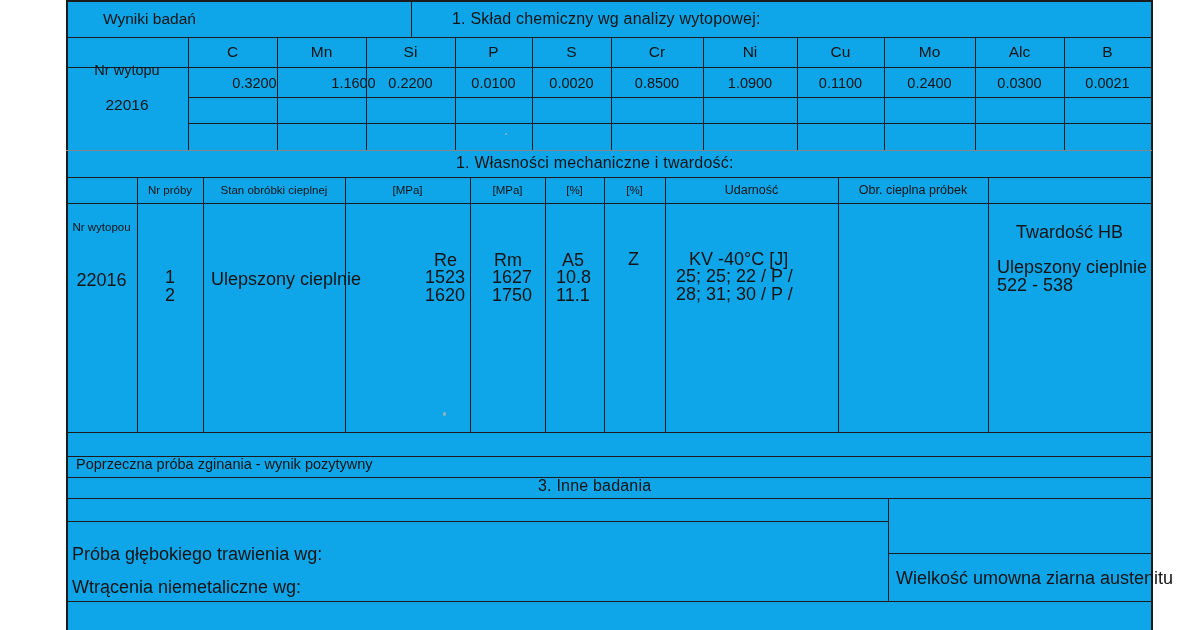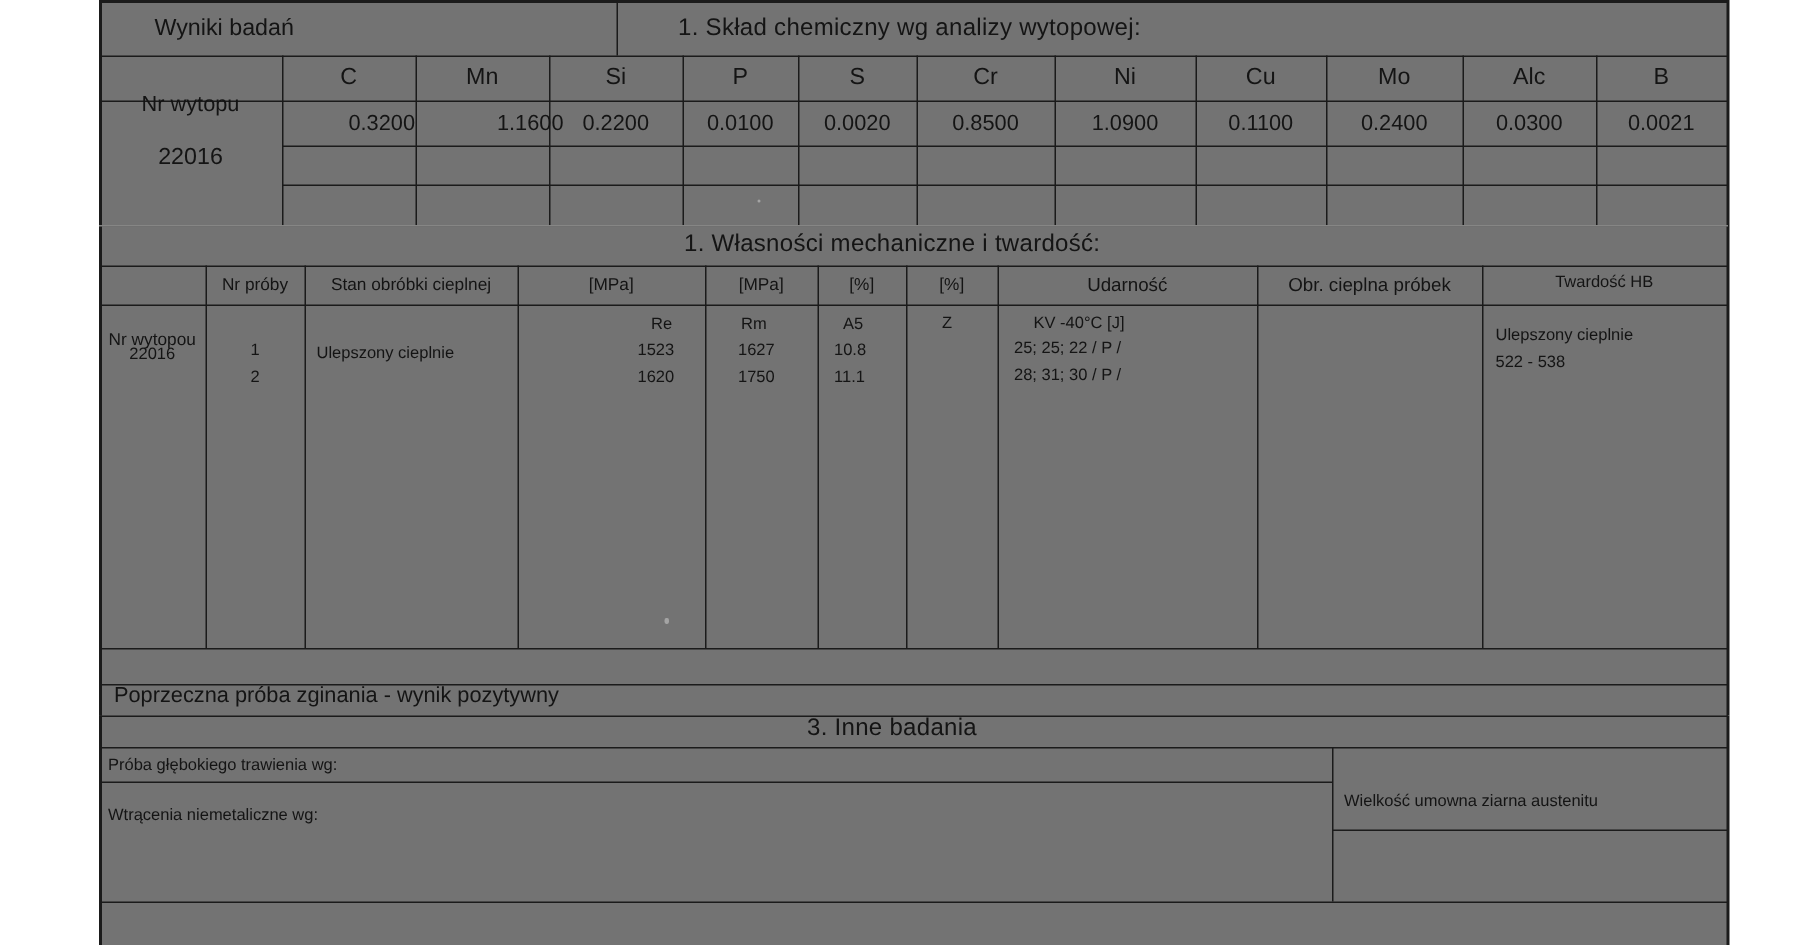--- a/index.html
+++ b/index.html
@@ -13,21 +13,21 @@
     overflow: hidden;
     font-family: "Liberation Sans", sans-serif;
     color: #141414;
     position: relative;
   }
   
   .sheet {
     position: absolute;
     left: 0; top: 0;
     width: 1200px; height: 630px;
-    background: #737373;
+    background: #0ea5e9;
   }
   .scan-edge-left {
     position: absolute;
     left: 0; top: 0; width: 66px; height: 630px;
     background: #ffffff;
     border-right: 0;
   }
   .scan-edge-right {
     position: absolute;
     right: 0; top: 0; width: 48px; height: 630px;
@@ -48,21 +48,21 @@
   }
   .v.thick { width: 2px; }
 
   .txt {
     position: absolute;
     white-space: nowrap;
     line-height: 1;
   }
   .c { text-align: center; }
 
-  .f13 { font-size: 11px; }
+  .f13 { font-size: 18px; margin-top: 43px; }
   .f14 { font-size: 14.5px; }
   .f15 { font-size: 15.5px; }
   .f11 { font-size: 11.5px; }
   .f12 { font-size: 12.5px; }
 
   .section-title {
     font-size: 16px;
     letter-spacing: .2px;
   }
 

